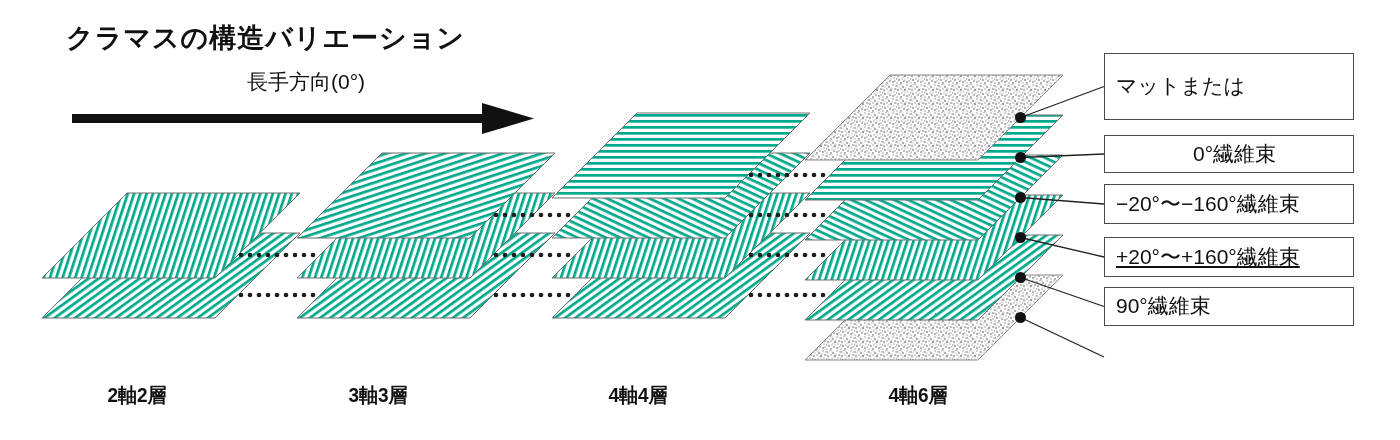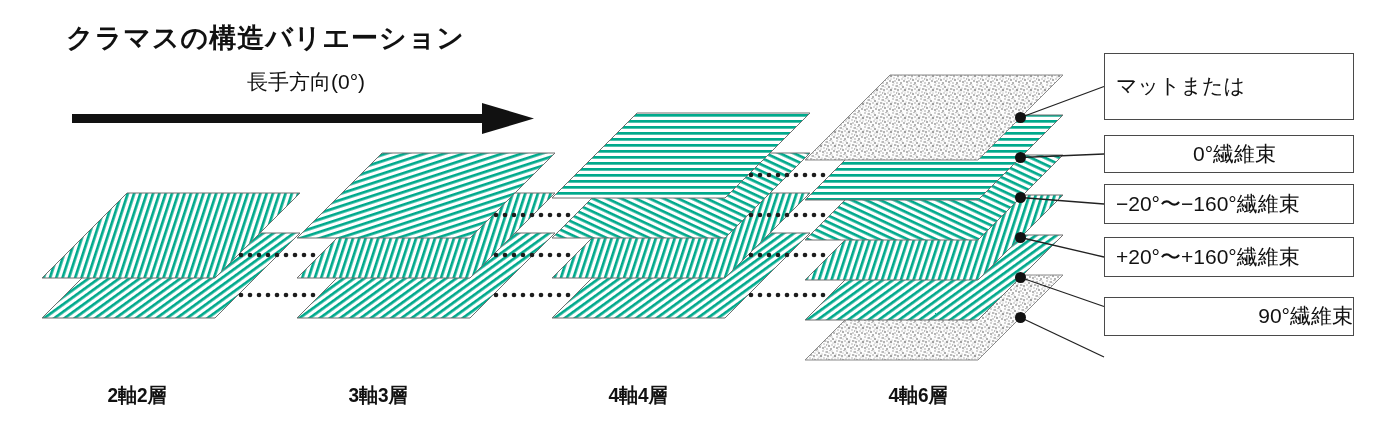--- a/index.html
+++ b/index.html
@@ -291,20 +291,20 @@
 
   <div class="legend-box" style="top:53px;height:67px;">
     <span>マットまたは</span>
   </div>
   <div class="legend-box" style="top:135px;height:38px;text-align:center;">
     <span>0°繊維束</span>
   </div>
   <div class="legend-box" style="top:184px;height:40px;">
     <span>−20°〜−160°繊維束</span>
   </div>
-  <div class="legend-box" style="top:237px;height:40px;">
+  <div class="legend-box" style="top:237px;height:40px;text-decoration:underline;">
     <span>+20°〜+160°繊維束</span>
   </div>
-  <div class="legend-box" style="top:297px;height:39px;align-items:flex-end;">
+  <div class="legend-box" style="top:287px;height:39px;">
     <span>90°繊維束</span>
   </div>
 
 </div>
 
 </body></html>

